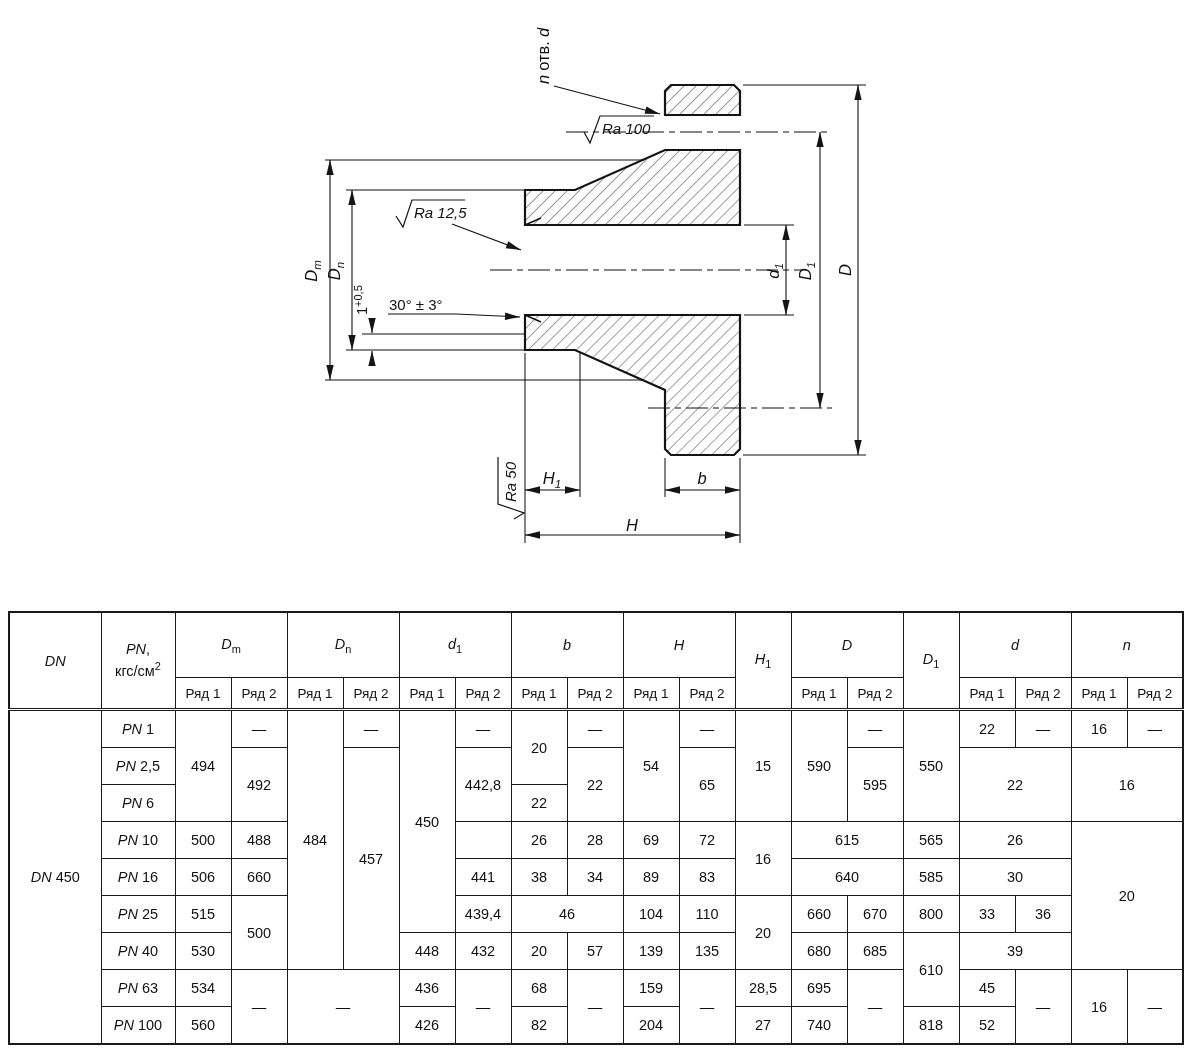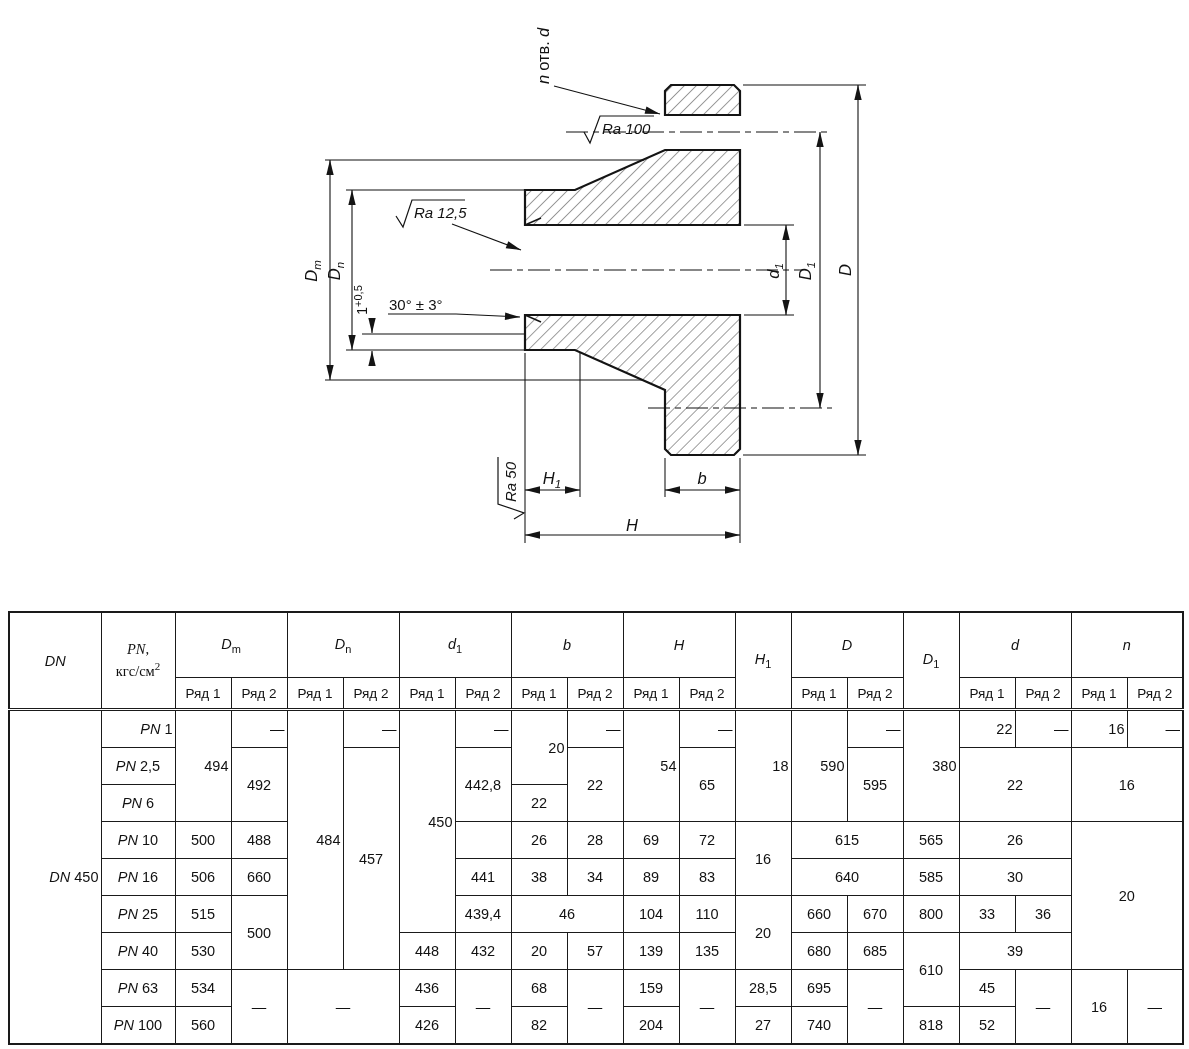--- a/index.html
+++ b/index.html
@@ -25,24 +25,24 @@
   .ldr { stroke:#111; stroke-width:1.05; marker-end:url(#ar); fill:none; }
   .sym { stroke:#141414; stroke-width:1.2; fill:none; }
 
   
   table { border-collapse:collapse; margin:16px 0 0 8px; border:2px solid #1a1a1a; }
   th, td { border:1px solid #1a1a1a; text-align:center; vertical-align:middle;
            font-weight:normal; padding:0 2px; }
   thead tr:first-child th { height:64px; font-size:14.5px; }
   thead tr:nth-child(2) th { height:30px; font-size:13.5px;margin-left:23px; }
   tbody td { height:36px; font-size:14.5px; }
-  tbody tr:first-child td { border-top:3px double #1a1a1a;text-align:right; }
+  tbody tr:first-child td { border-top:3px double #1a1a1a; }
   th i, td i { font-style:italic; }
   sub { font-size:11px; } sup { font-size:11px; }
-  .pn-h { line-height:1.3; font-size:13.5px;font-family:Liberation Serif, serif; }
+  .pn-h { line-height:1.3; font-size:13.5px; }
 </style>
 </head>
 <body>
 
 <div class="drawing-wrap">
 <svg width="1189" height="595" viewBox="0 0 1189 595" xmlns="http://www.w3.org/2000/svg">
   <defs>
     <pattern id="hatch" patternUnits="userSpaceOnUse" width="8.5" height="8.5" patternTransform="rotate(45)">
       <line x1="0" y1="0" x2="0" y2="8.5" stroke="#3a3a3a" stroke-width="1"></line>
     </pattern>
@@ -179,24 +179,24 @@
         <td rowspan="3">494</td>
         <td>—</td>
         <td rowspan="7">484</td>
         <td>—</td>
         <td rowspan="6">450</td>
         <td>—</td>
         <td rowspan="2">20</td>
         <td>—</td>
         <td rowspan="3">54</td>
         <td>—</td>
-        <td rowspan="3">18</td>
+        <td rowspan="3">15</td>
         <td rowspan="3">590</td>
         <td>—</td>
-        <td rowspan="3">380</td>
+        <td rowspan="3">550</td>
         <td>22</td>
         <td>—</td>
         <td>16</td>
         <td>—</td>
       </tr>
       <tr>
         <td><i>PN</i> 2,5</td>
         <td rowspan="2">492</td>
         <td rowspan="6">457</td>
         <td rowspan="2">442,8</td>

